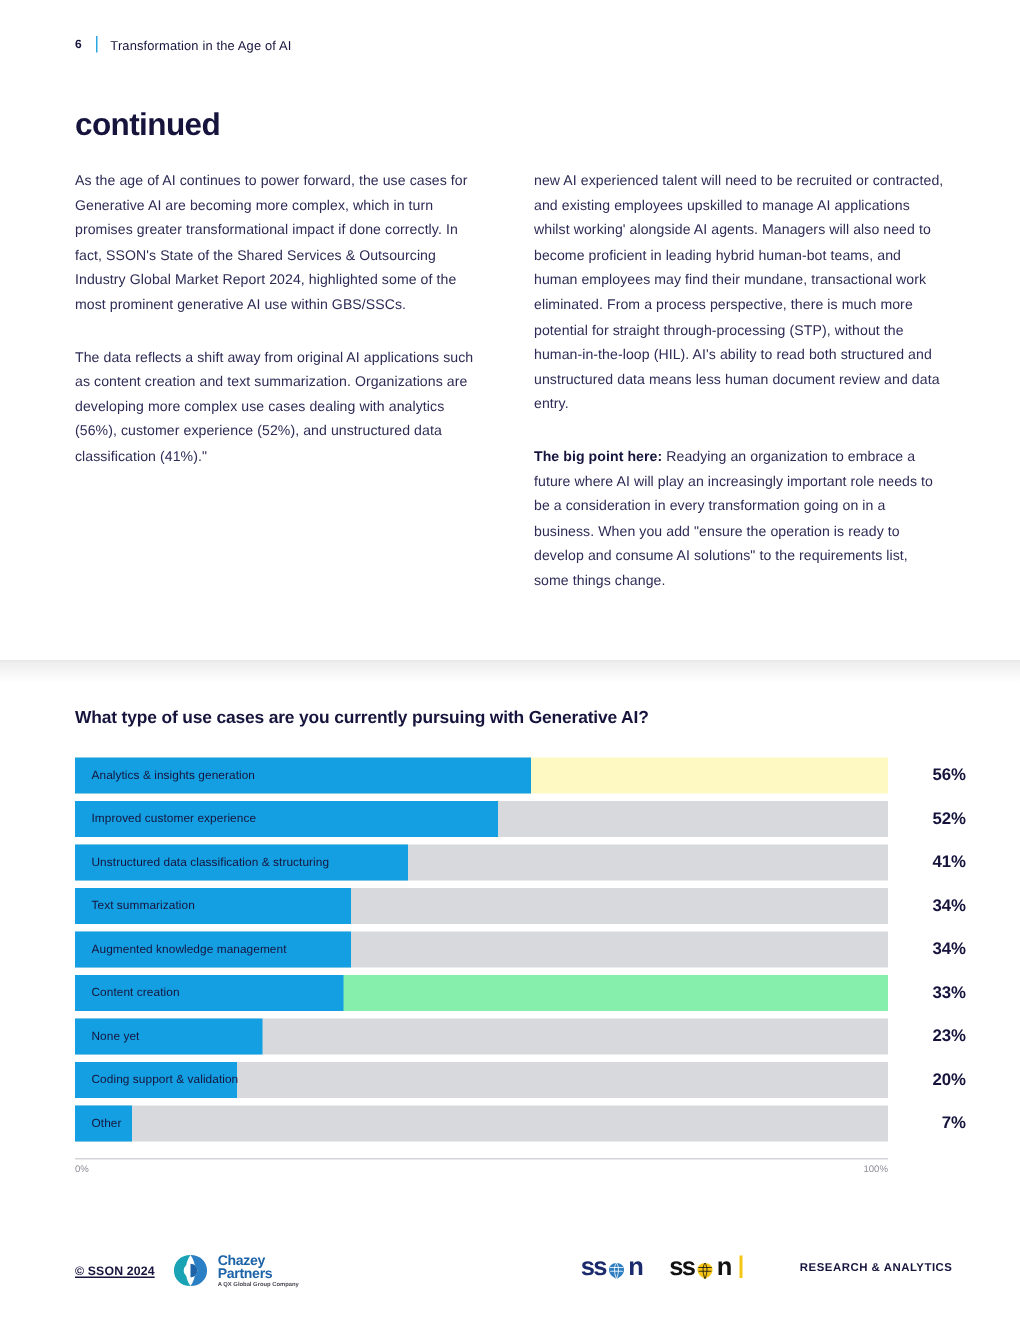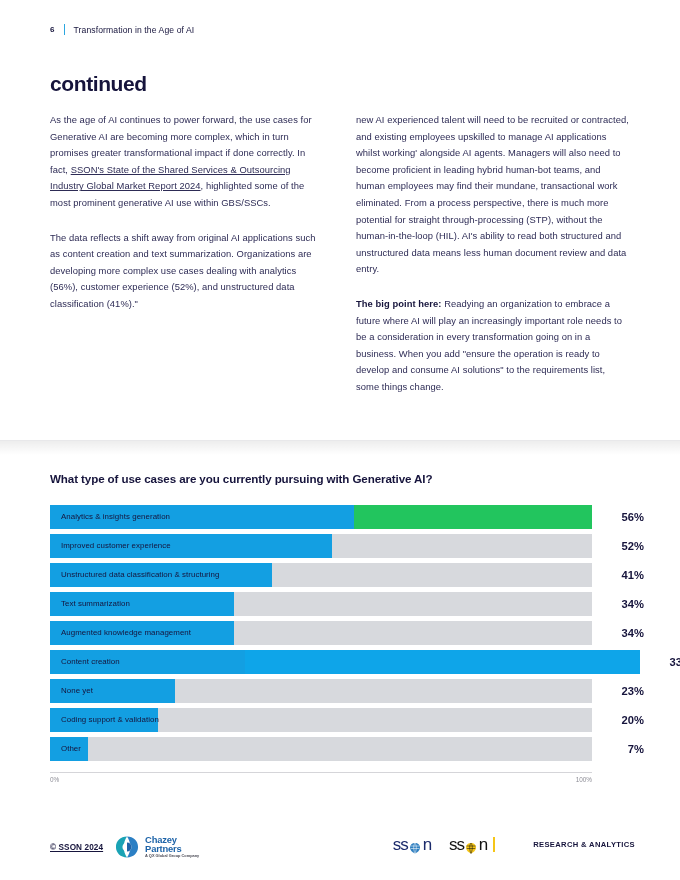--- a/index.html
+++ b/index.html
@@ -38,21 +38,21 @@
   }
   .col{width:274px;}
   .col p{
     margin:0 0 18px 0;
     font-size:9.4px;
     line-height:16.6px;
     color:#2d2b55;
     letter-spacing:.06px;
   }
   .col p:last-child{margin-bottom:0;}
-  .lnk{text-decoration:underline;color:#2d2b55;}
+  .lnk{color:#2d2b55;}
   .bold{font-weight:700;color:#16143c;}
 
   
   .divider{
     position:absolute;left:0;top:440px;width:680px;height:1px;
     background:#e8e8ea;
   }
   .divider::after{
     content:"";position:absolute;left:0;top:1px;width:680px;height:14px;
     background:linear-gradient(to bottom, rgba(0,0,0,.07), rgba(0,0,0,0));
@@ -110,21 +110,21 @@
   .chazey-txt{line-height:1;}
   .chazey-txt .l1{font-size:9.4px;font-weight:800;color:#1d63a8;letter-spacing:-.2px;}
   .chazey-txt .l2{font-size:9.4px;font-weight:800;color:#1d63a8;letter-spacing:-.2px;margin-top:-1px;}
   .chazey-txt .l3{font-size:3.9px;font-weight:700;color:#4a4a55;margin-top:1px;line-height:1.25;}
 
   .foot-right{
     position:absolute;right:45px;top:10px;
     display:flex;align-items:center;gap:18px;
   }
   .sson-logo{display:flex;align-items:center;gap:1px;}
-  .sson-word{font-size:17px;font-weight:400;letter-spacing:-1.1px;line-height:1;}
+  .sson-word{font-size:17px;font-weight:700;letter-spacing:-1.1px;line-height:1;}
   .sson-blue{color:#1b2a6b;}
   .sson-black{color:#121212;}
   .globe{width:12px;height:12px;margin:0 .5px;position:relative;top:1.5px;}
   .ra{display:flex;align-items:center;gap:6px;}
   .ra-bar{width:2px;height:15px;background:#f5c518;display:block;}
   .ra-txt{font-size:7.6px;font-weight:800;color:#16143c;letter-spacing:.35px;white-space:nowrap;padding-left:32px;}
 </style>
 </head>
 <body>
 
@@ -148,21 +148,21 @@
         <p><span class="bold">The big point here:</span><span> Readying an organization to embrace a future where AI will play an increasingly important role needs to be a consideration in every transformation going on in a business. When you add "ensure the operation is ready to develop and consume AI solutions" to the requirements list, some things change.</span></p>
       </div>
   </div>
 
   <div class="divider"></div>
 
   <div class="chart">
     <h2 class="chart-title">What type of use cases are you currently pursuing with Generative AI?</h2>
     <div class="rows" id="bar-rows">
         <div class="row">
-          <div class="track" style="background: #22c55e; text-align: right;">
+          <div class="track" style="background: #fef9c3; text-align: right;">
             <div class="fill" style="width: 56%; background: rgb(19, 159, 226);"></div>
             <span class="blabel">Analytics &amp; insights generation</span>
           </div>
           <span class="pct">56%</span>
         </div>
         <div class="row">
           <div class="track" style="background: rgb(215, 217, 221);">
             <div class="fill" style="width: 52%; background: rgb(19, 159, 226);"></div>
             <span class="blabel">Improved customer experience</span>
           </div>
@@ -183,21 +183,21 @@
           <span class="pct">34%</span>
         </div>
         <div class="row">
           <div class="track" style="background: rgb(215, 217, 221);">
             <div class="fill" style="width: 34%; background: rgb(19, 159, 226);"></div>
             <span class="blabel">Augmented knowledge management</span>
           </div>
           <span class="pct">34%</span>
         </div>
         <div class="row">
-          <div class="track" style="background: #0ea5e9; padding-left: 48px;">
+          <div class="track" style="background: #86efac;">
             <div class="fill" style="width: 33%; background: rgb(19, 159, 226);"></div>
             <span class="blabel">Content creation</span>
           </div>
           <span class="pct">33%</span>
         </div>
         <div class="row">
           <div class="track" style="background: rgb(215, 217, 221);">
             <div class="fill" style="width: 23%; background: rgb(19, 159, 226);"></div>
             <span class="blabel">None yet</span>
           </div>

